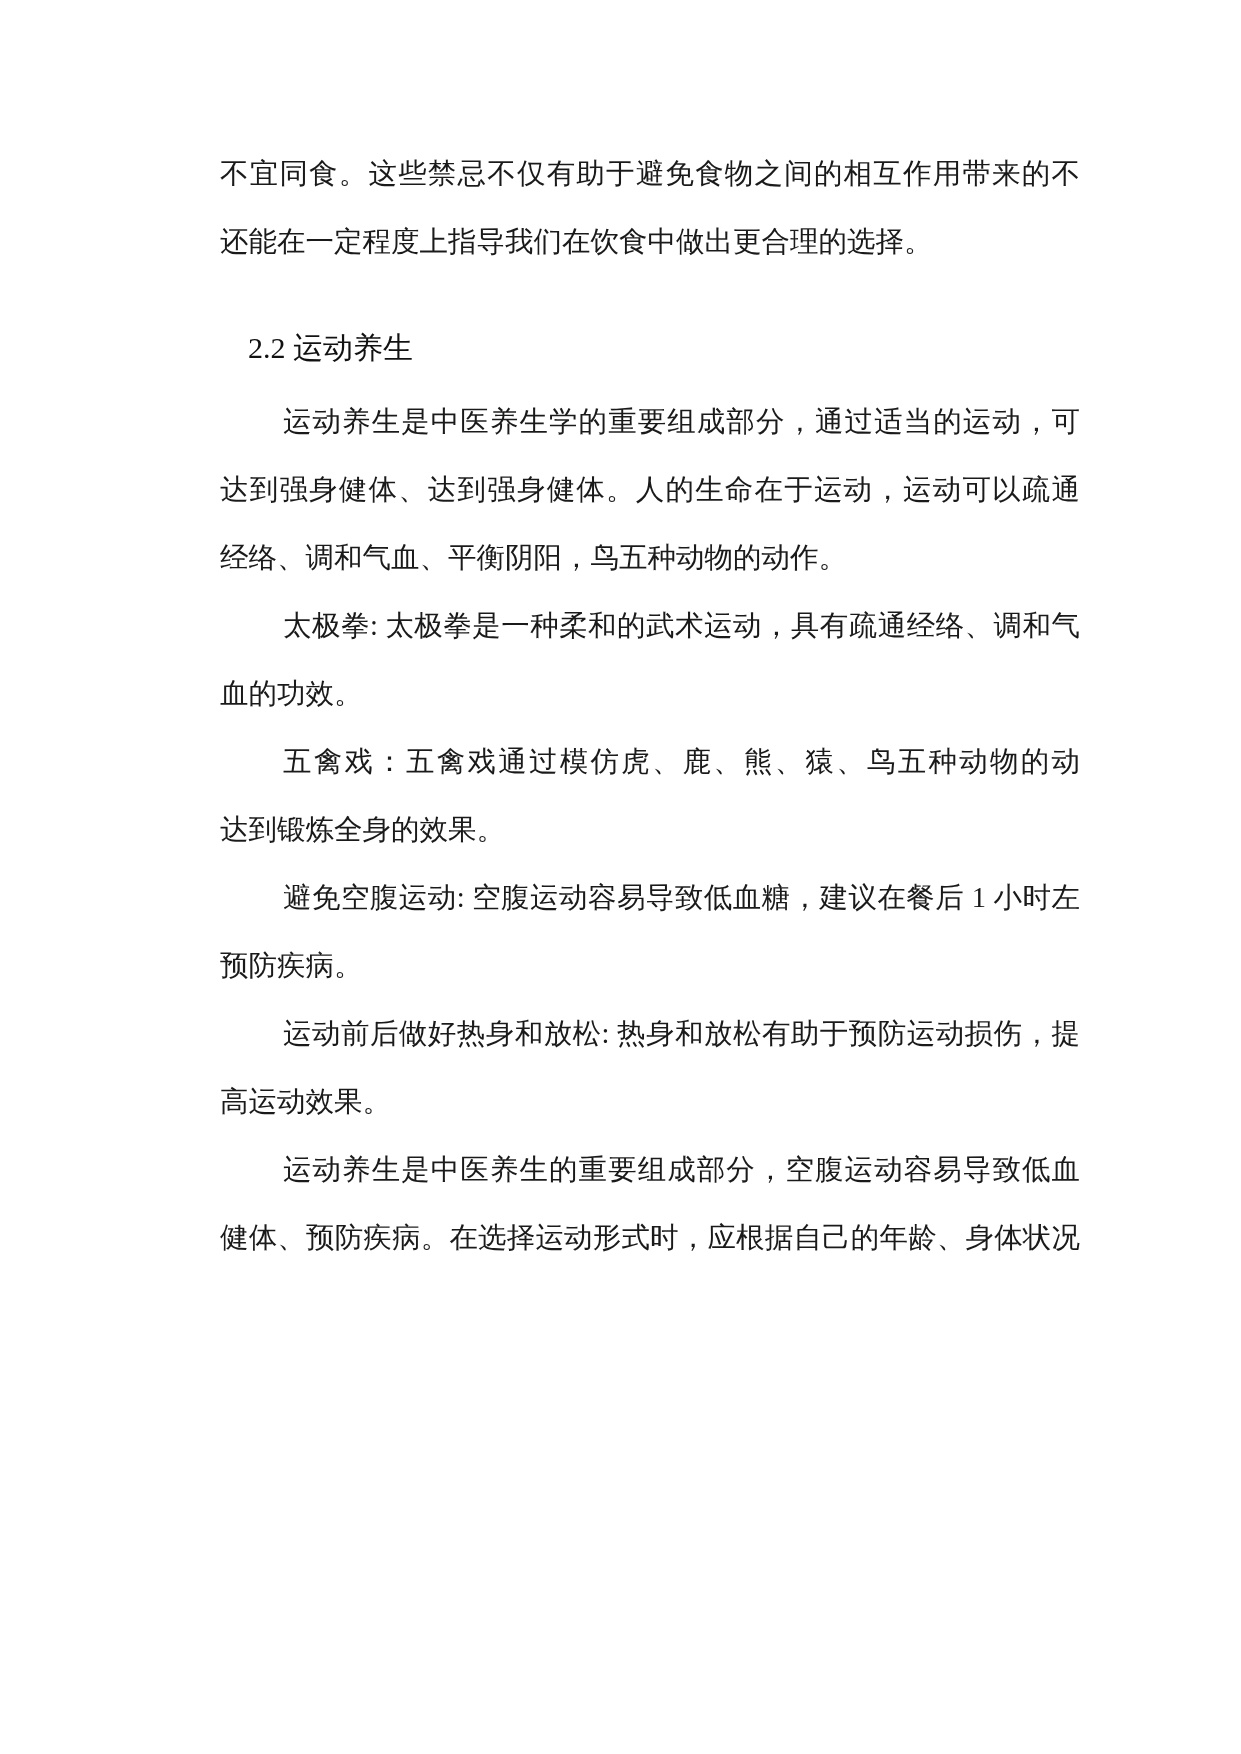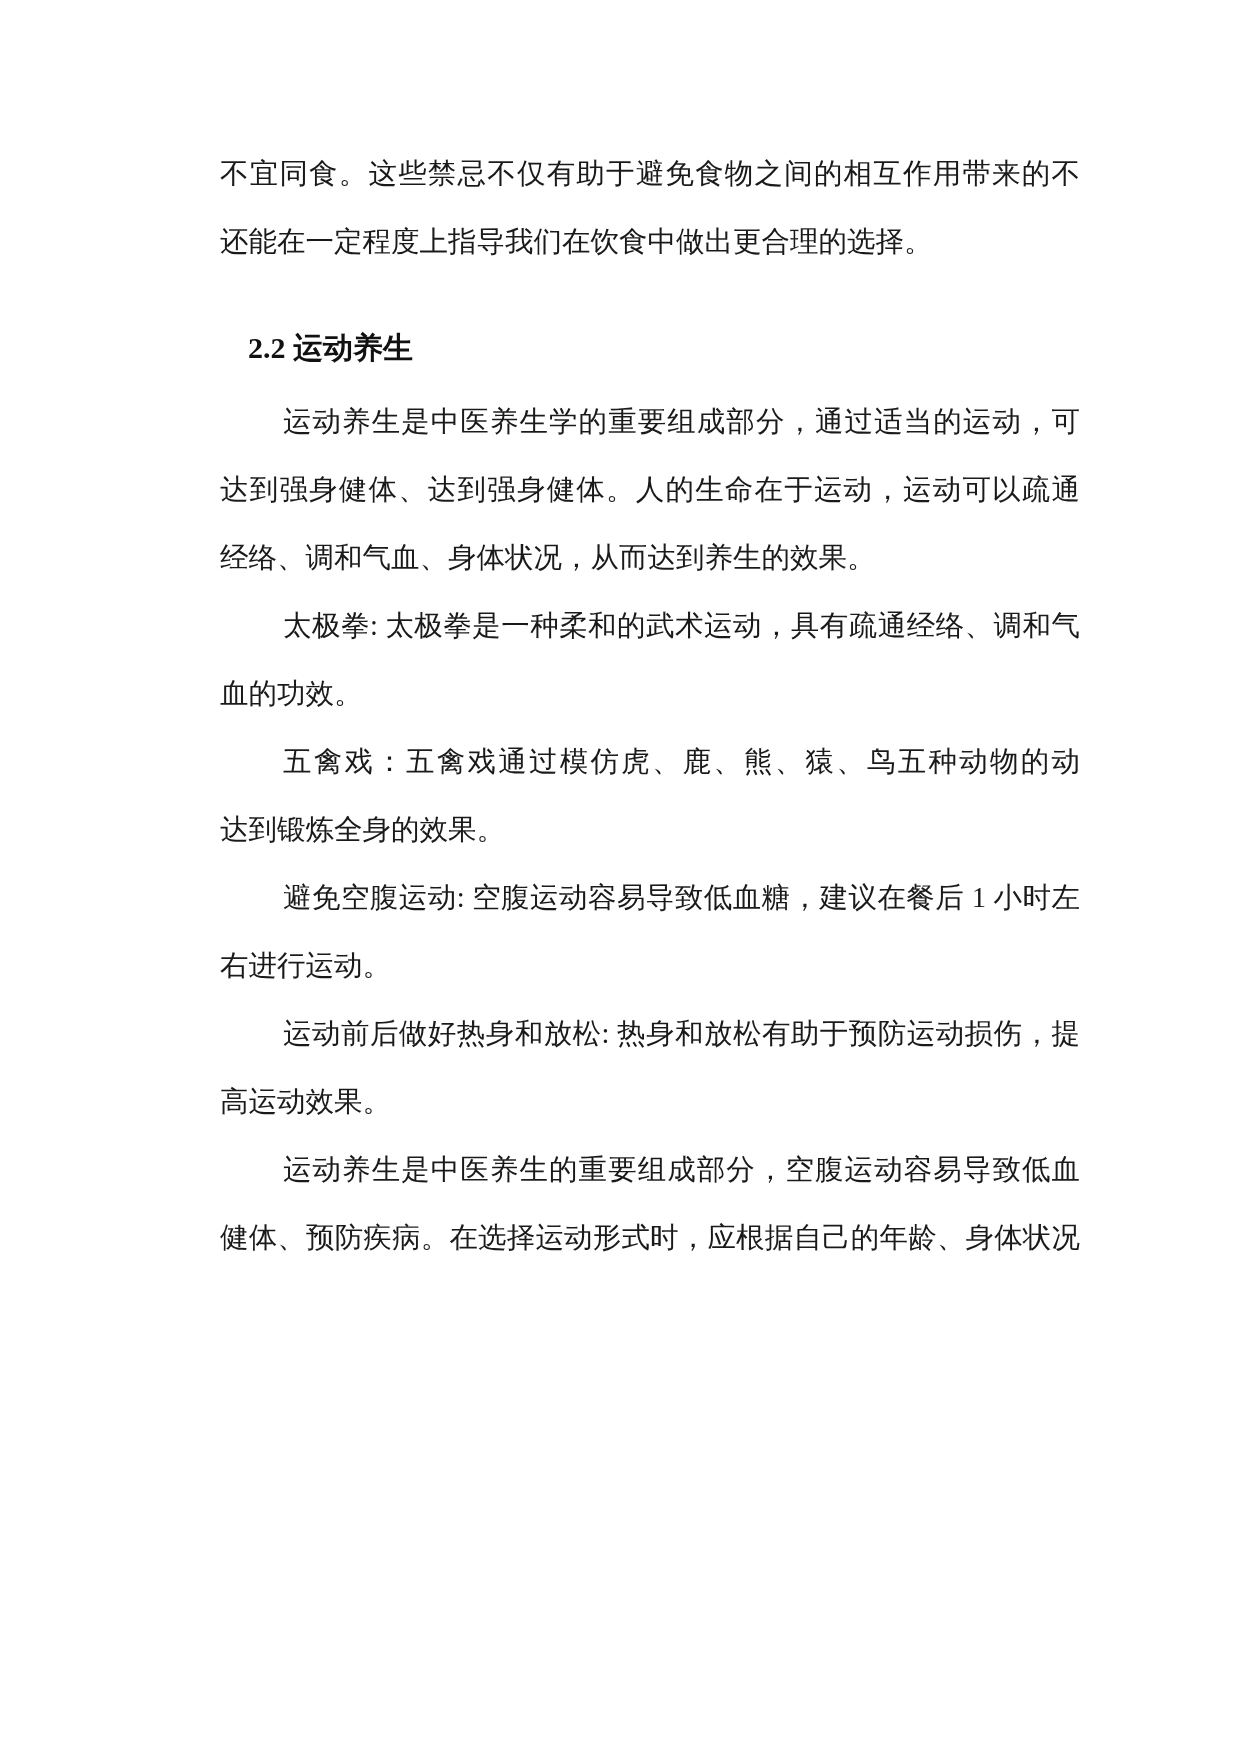--- a/index.html
+++ b/index.html
@@ -31,54 +31,54 @@
     margin-left: 35px;
   }
   .line.fill {
     text-align: justify;
     text-align-last: justify;
   }
   .line.indent {
     text-indent: 63px;
   }
   .heading {
-    font-weight: bold;
+    font-weight: normal;
     font-size: 30px;
     line-height: 68px;
     margin-top: 38px;
     margin-bottom: 6px;
     text-indent: 63px;
     color: #111111;
   }
 </style>
 </head>
 <body>
 
 <div class="page-text-area" id="text-area">
     <div class="paragraph">
       <div class="line fill">不宜同食。这些禁忌不仅有助于避免食物之间的相互作用带来的不适，</div>
       <div class="line">还能在一定程度上指导我们在饮食中做出更合理的选择。</div>
     </div>
     <div class="heading">2.2 运动养生</div>
     <div class="paragraph">
       <div class="line fill indent">运动养生是中医养生学的重要组成部分，通过适当的运动，可以</div>
       <div class="line fill">达到强身健体、达到强身健体。人的生命在于运动，运动可以疏通</div>
-      <div class="line">经络、调和气血、身体状况，从而达到养生的效果。</div>
+      <div class="line">经络、调和气血、平衡阴阳，鸟五种动物的动作。</div>
     </div>
     <div class="paragraph">
       <div class="line fill indent">太极拳: 太极拳是一种柔和的武术运动，具有疏通经络、调和气</div>
       <div class="line">血的功效。</div>
     </div>
     <div class="paragraph">
       <div class="line fill indent">五禽戏：五禽戏通过模仿虎、鹿、熊、猿、鸟五种动物的动作，</div>
       <div class="line">达到锻炼全身的效果。</div>
     </div>
     <div class="paragraph">
       <div class="line fill indent">避免空腹运动: 空腹运动容易导致低血糖，建议在餐后 1 小时左</div>
-      <div class="line">右进行运动。</div>
+      <div class="line">预防疾病。</div>
     </div>
     <div class="paragraph">
       <div class="line fill indent">运动前后做好热身和放松: 热身和放松有助于预防运动损伤，提</div>
       <div class="line">高运动效果。</div>
     </div>
     <div class="paragraph">
       <div class="line fill indent">运动养生是中医养生的重要组成部分，空腹运动容易导致低血糖</div>
       <div class="line fill">健体、预防疾病。在选择运动形式时，应根据自己的年龄、身体状况</div>
     </div>
   </div>

